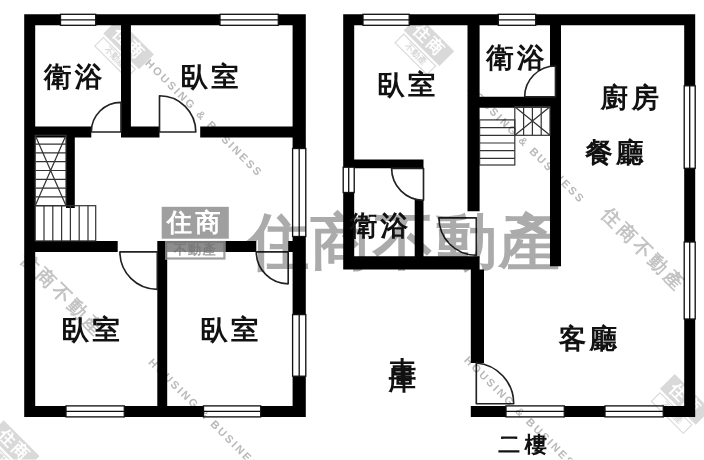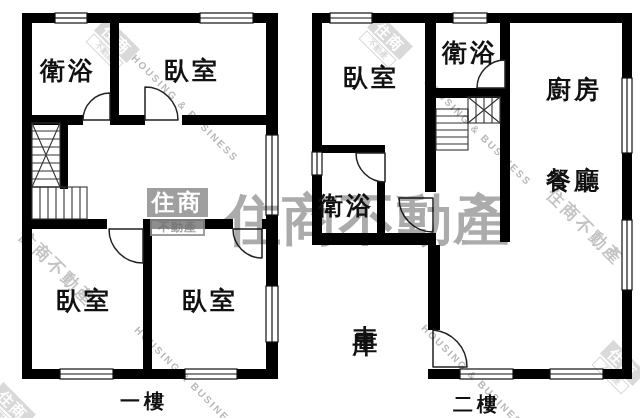--- a/index.html
+++ b/index.html
@@ -195,20 +195,20 @@
   </div>
 
   <div class="room-label" style="left:68px;top:70px;">衛浴</div>
   <div class="room-label" style="left:192px;top:70px;">臥室</div>
   <div class="room-label" style="left:84px;top:300px;">臥室</div>
   <div class="room-label" style="left:210px;top:300px;">臥室</div>
 
   <div class="room-label" style="left:371px;top:77px;">臥室</div>
   <div class="room-label" style="left:470px;top:52px;">衛浴</div>
   <div class="room-label" style="left:574px;top:89px;">廚房</div>
-  <div class="room-label" style="left:574px;top:139px;margin-top:41px;">餐廳</div>
+  <div class="room-label" style="left:560px;top:139px;">餐廳</div>
   <div class="room-label" style="left:346px;top:205px;">衛浴</div>
   <div class="room-label vertical" style="left:366px;top:310px;">車庫</div>
-
-  <div class="floor-label" style="left:144px;top:401px;">一樓</div>
+  <div class="room-label" style="left:536px;top:308px;">客廳</div>
+
   <div class="floor-label" style="left:477px;top:404px;">二樓</div>
 
 </div>
 
 </body></html>

